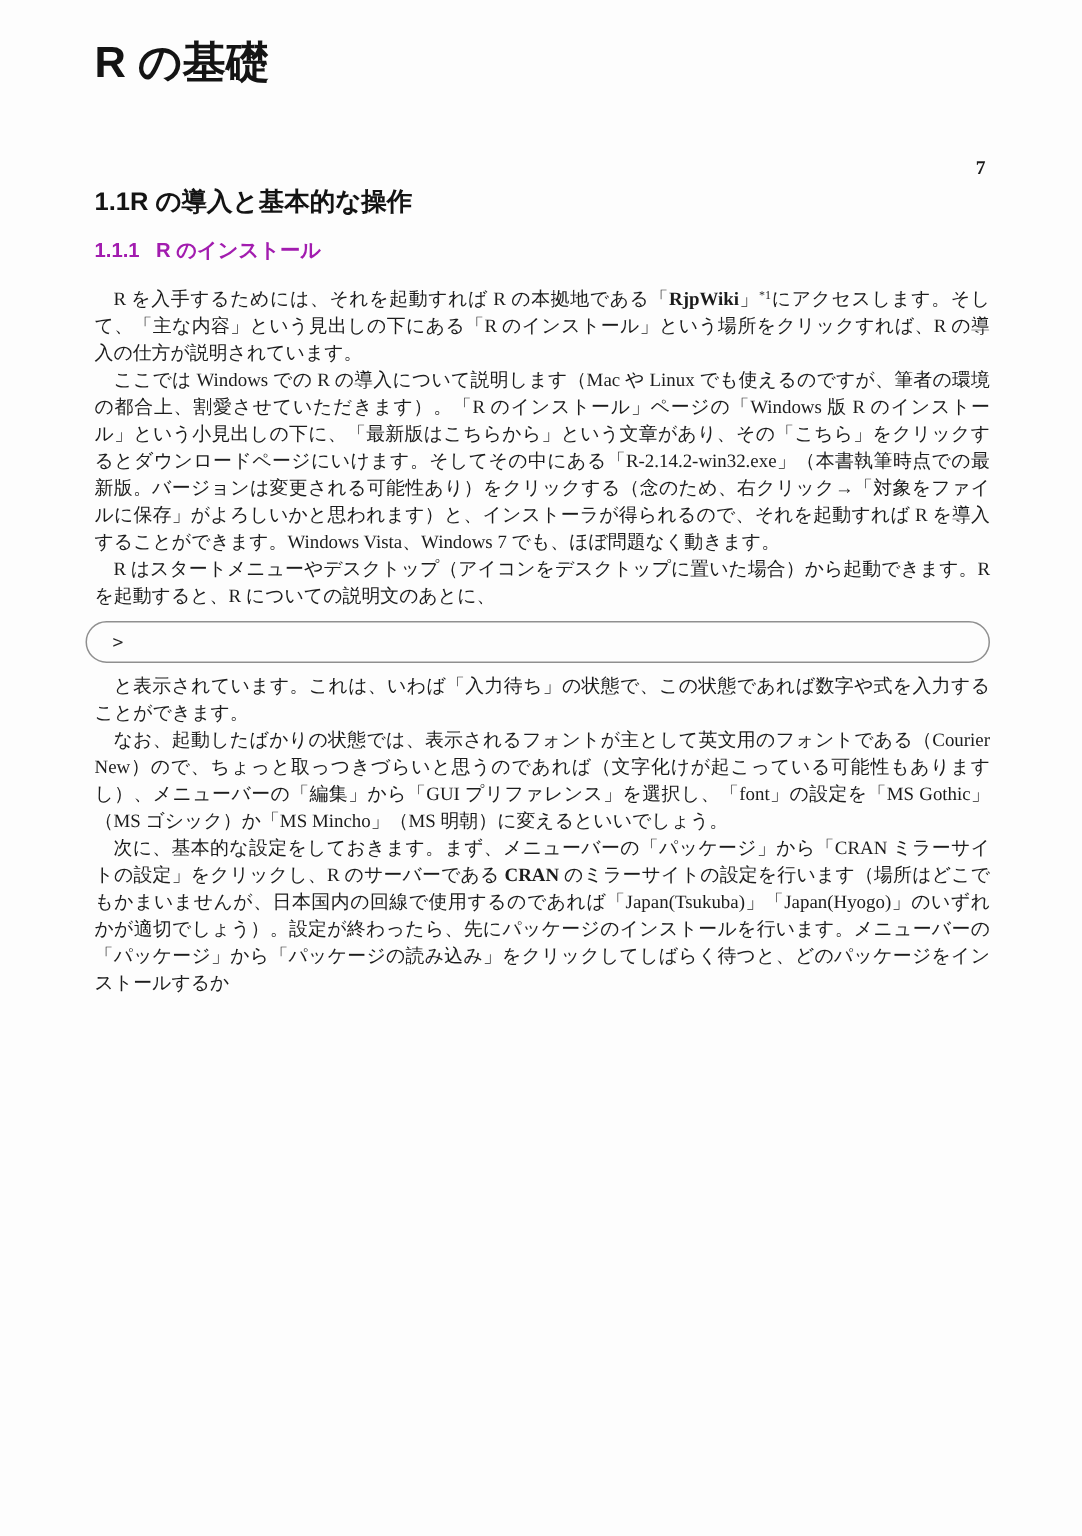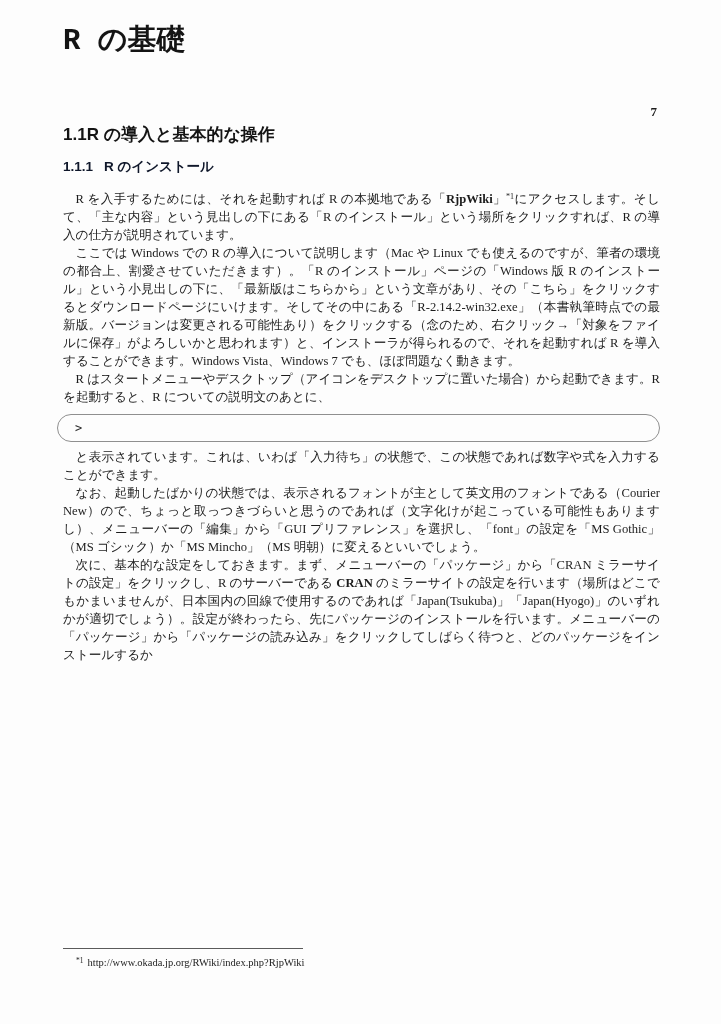--- a/index.html
+++ b/index.html
@@ -30,42 +30,42 @@
     margin-top: 202px;
     font-family: "Liberation Sans", "DejaVu Sans", sans-serif;
     font-weight: 600;
     font-size: 22px;
     line-height: 28px;
     color: #141414;
     letter-spacing: 1px;
   }
   .chapter-title {
     margin-top: 25px;
-    font-family: Liberation Mono, monospace;
+    font-family: Liberation Sans, sans-serif;
     font-weight: 600;
     font-size: 29px;
     line-height: 34px;
     color: #141414;
   }
   .section-heading {
     margin-top: 64px;
     font-family: "Liberation Sans", "DejaVu Sans", sans-serif;
     font-weight: 600;
     font-size: 17px;
     line-height: 24px;
     color: #141414;
   }
   .section-heading .sec-num { }
   .subsection-heading {
     margin-top: 10px;
     font-family: "Liberation Sans", "DejaVu Sans", sans-serif;
     font-weight: 600;
     font-size: 13.5px;
     line-height: 20px;
-    color: #0f172a;
+    color: #a21caf;
   }
   .subsection-heading .sec-num { margin-right: 11px; }
   .body-text {
     margin-top: 13px;
     font-size: 12.6px;
     line-height: 18px;
     text-align: justify;
   }
   .body-text p {
     margin: 0;
@@ -142,20 +142,14 @@
         <div class="console-box">
           <span class="prompt">&gt;</span>
         </div>
         <p><span>と表示されています。これは、いわば「入力待ち」の状態で、この状態であれば数字や式を入力することができます。</span></p>
         <p><span>なお、起動したばかりの状態では、表示されるフォントが主として英文用のフォントである（Courier New）ので、ちょっと取っつきづらいと思うのであれば（文字化けが起こっている可能性もありますし）、メニューバーの「編集」から「GUI プリファレンス」を選択し、「font」の設定を「MS Gothic」（MS ゴシック）か「MS Mincho」（MS 明朝）に変えるといいでしょう。</span></p>
         <p><span>次に、基本的な設定をしておきます。まず、メニューバーの「パッケージ」から「CRAN ミラーサイトの設定」をクリックし、R のサーバーである </span><span class="run-bold">CRAN</span><span> のミラーサイトの設定を行います（場所はどこでもかまいませんが、日本国内の回線で使用するのであれば「Japan(Tsukuba)」「Japan(Hyogo)」のいずれかが適切でしょう）。設定が終わったら、先にパッケージのインストールを行います。メニューバーの「パッケージ」から「パッケージの読み込み」をクリックしてしばらく待つと、どのパッケージをインストールするか</span></p>
       </div>
 
   </div>
 
-  <div class="footnote">
-    <div class="footnote-rule"></div>
-    <div class="footnote-line">
-      <sup>*1</sup><span>http://www.okada.jp.org/RWiki/index.php?RjpWiki</span>
-    </div>
-  </div>
 
 </div>
 
 </body></html>

